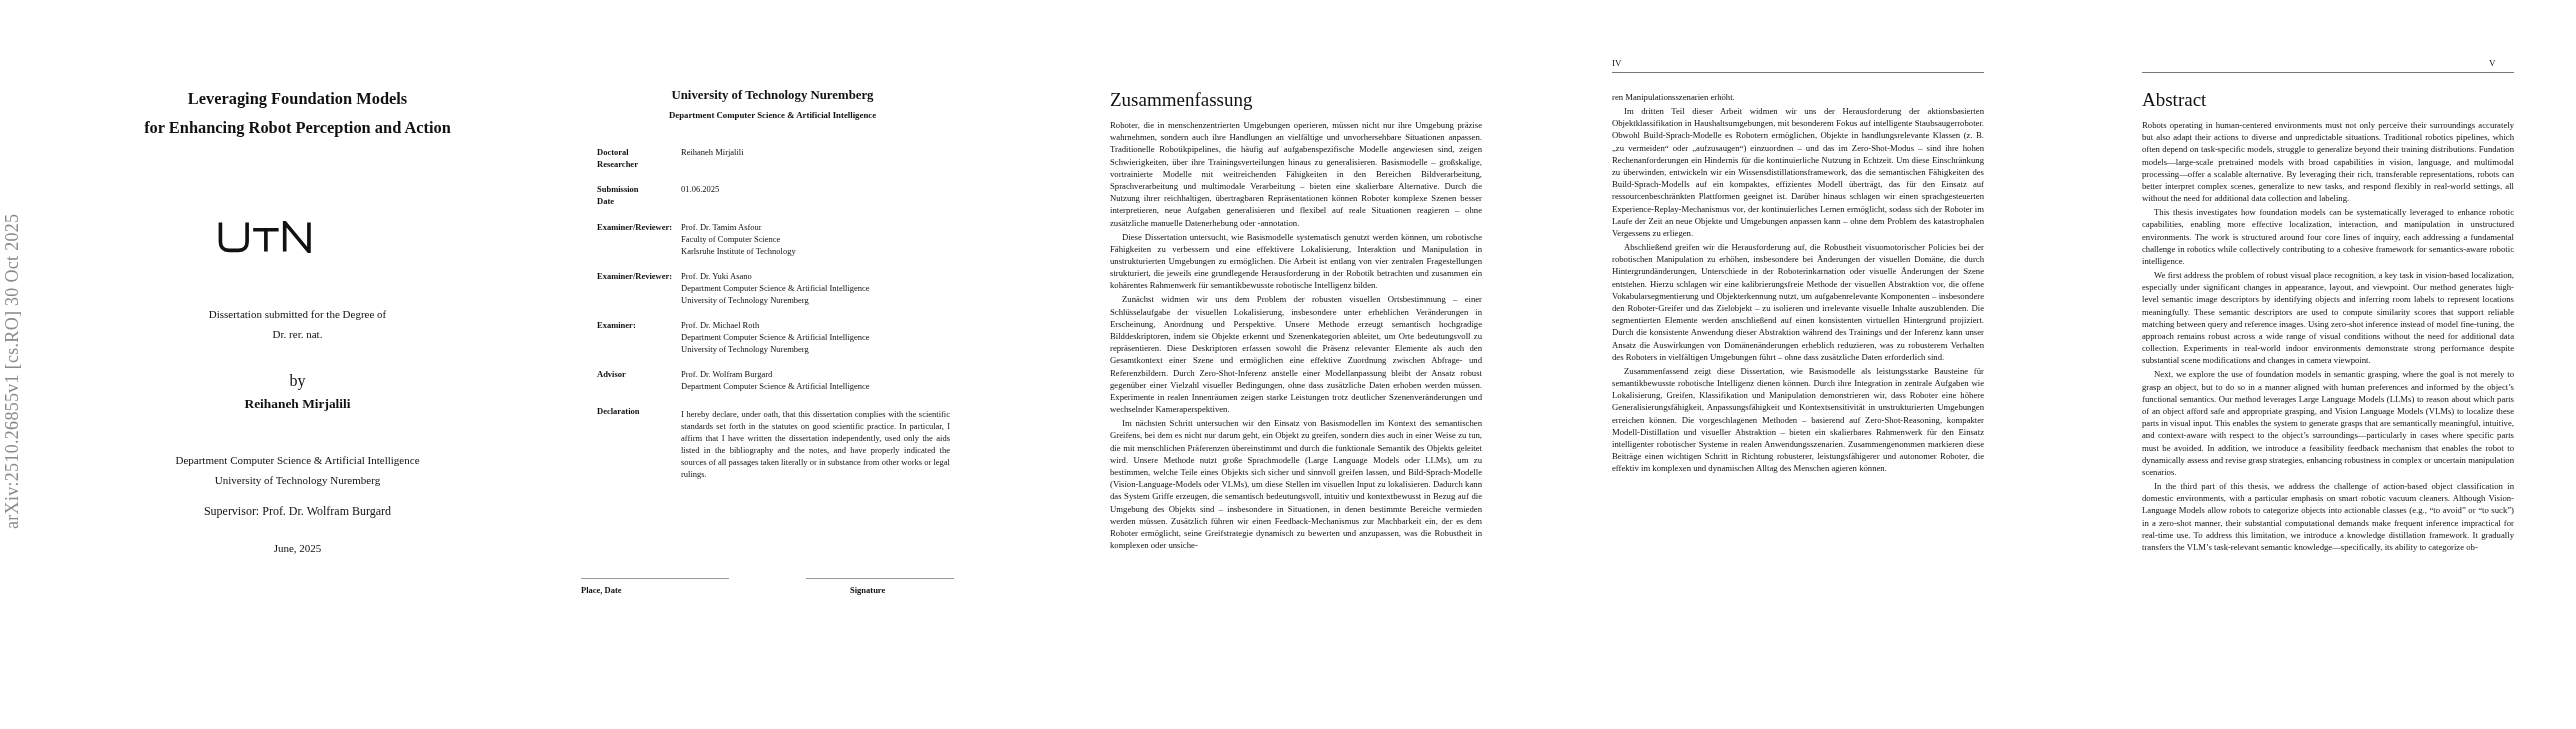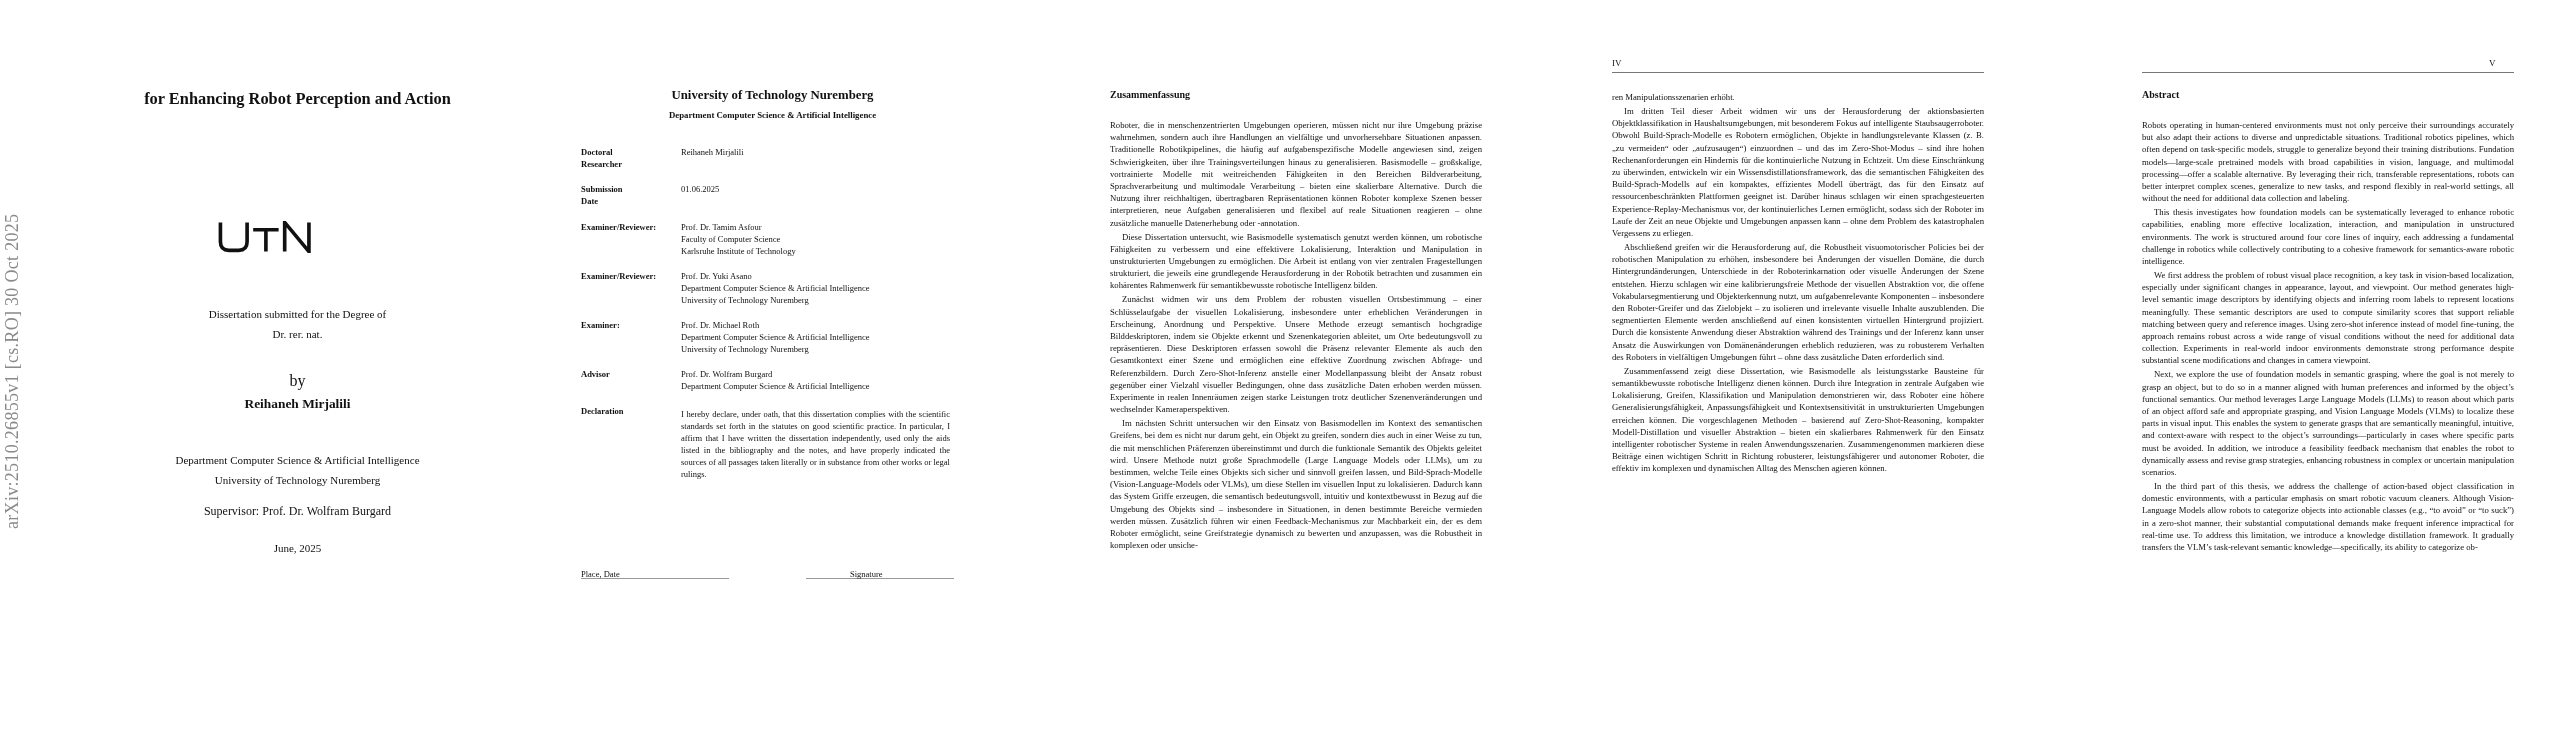--- a/index.html
+++ b/index.html
@@ -29,46 +29,47 @@
   .tp-author { top: 396px; font-size: 13.4px; font-weight: bold; }
   .tp-dept { top: 450px; font-size: 11px; line-height: 20px; }
   .tp-sup { top: 504px; font-size: 12px; }
   .tp-date { top: 542px; font-size: 11px; }
 
   
   .p2-head { position: absolute; left: 66px; width: 383px; text-align: center; font-weight: bold; }
   .p2-uni { top: 88px; font-size: 12.8px; }
   .p2-dept { top: 110px; font-size: 8.8px; }
   .info-row { position: absolute; left: 66px; width: 389px; font-size: 8.5px; line-height: 12px; }
-  .info-label { position: absolute; left: 0; width: 97px; font-weight: bold; }
+  .info-label { position: absolute; left: 16px; width: 97px; font-weight: bold; }
   .info-value { position: absolute; left: 100px; width: 273px; }
   .info-value div { white-space: nowrap; }
   .decl-text { text-align: justify; line-height: 12px; font-size: 8.5px; }
   .decl-text p + p { text-indent: 11px; }
   .sig-line { position: absolute; top: 578px; height: 1.2px; background: #999; width: 148px; }
-  .sig-label { position: absolute; top: 569px; font-size: 8.5px; }
+  .sig-label { position: absolute; top: 585px; font-size: 8.5px; font-weight: bold; }
 
   
   .running-head { position: absolute; top: 58px; font-size: 9px; }
   .head-rule { position: absolute; top: 72px; height: 0.9px; background: #777; }
-  .chapter-title { position: absolute; font-weight: bold; font-size: 10px; }
+  .chapter-title { position: absolute; font-weight: normal; font-size: 19px; }
   .body-text {
     position: absolute; text-align: justify; font-size: 8.7px; line-height: 12.2px;
     hyphens: manual;
   }
   .body-text p { text-indent: 12px; margin-top: 1.8px; }
   .body-text p.noindent { text-indent: 0; margin-top: 0; }
 </style>
 </head>
 <body>
 
 <div class="page" id="p1">
   <div class="arxiv-stamp">arXiv:2510.26855v1  [cs.RO]  30 Oct 2025</div>
 
   <div class="tp tp-title">
+    <div>Leveraging Foundation Models</div>
     <div>for Enhancing Robot Perception and Action</div>
   </div>
 
   <svg class="utn-logo" viewBox="0 0 160 52">
     <title>UTN</title>
     <path d="M4 2 V34 Q4 48 18 48 H34 Q48 48 48 34 V2" fill="none" stroke="#111" stroke-width="6"></path>
     <path d="M58 14 H100 M79 14 V50" fill="none" stroke="#111" stroke-width="6"></path>
     <path d="M110 50 V2 L150 50 V2" fill="none" stroke="#111" stroke-width="6" stroke-linejoin="miter"></path>
   </svg>
 

